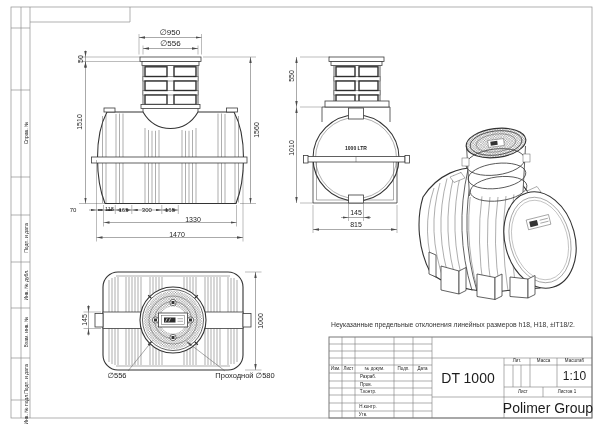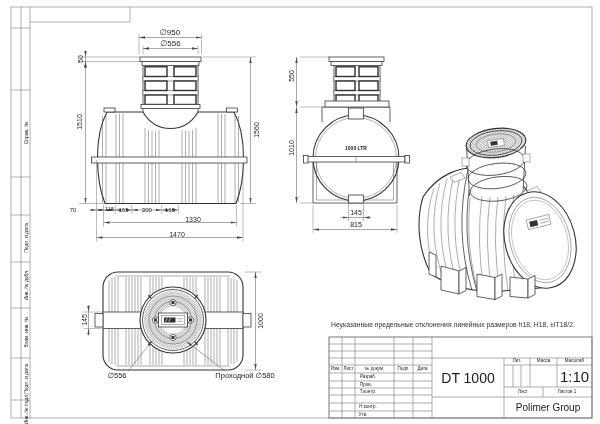--- a/index.html
+++ b/index.html
@@ -23,21 +23,21 @@
   .bolt rect{fill:#333}
   .leg path{fill:#fff;stroke:#3a3a3a;stroke-width:.8}
   .nrow rect{fill:#fff;stroke:#2e2e2e;stroke-width:1.4}
   .wf{fill:#fff}
   
   .t{position:absolute;color:#1c1c1c;white-space:nowrap;line-height:1;}
   .c{transform:translate(-50%,-50%)}
   .v{transform:translate(-50%,-50%) rotate(-90deg)}
   .f45{font-size:4.5px}.f5{font-size:5px}.f55{font-size:5.5px}.f6{font-size:6px}
   .f68{font-size:6.8px}.f7{font-size:7px}.f75{font-size:7.5px}.f8{font-size:8px}
-  .f9{font-size:15px}.f10{font-size:10px}.f105{font-size:14px}
+  .f9{font-size:12px}.f10{font-size:14px}.f105{font-size:14px}
   .b{font-weight:bold}
   .gray{color:#333}
 </style>
 </head>
 <body>
 
 <div id="sheet">
 
 <svg width="600" height="424" viewBox="0 0 600 424">
   <defs>

